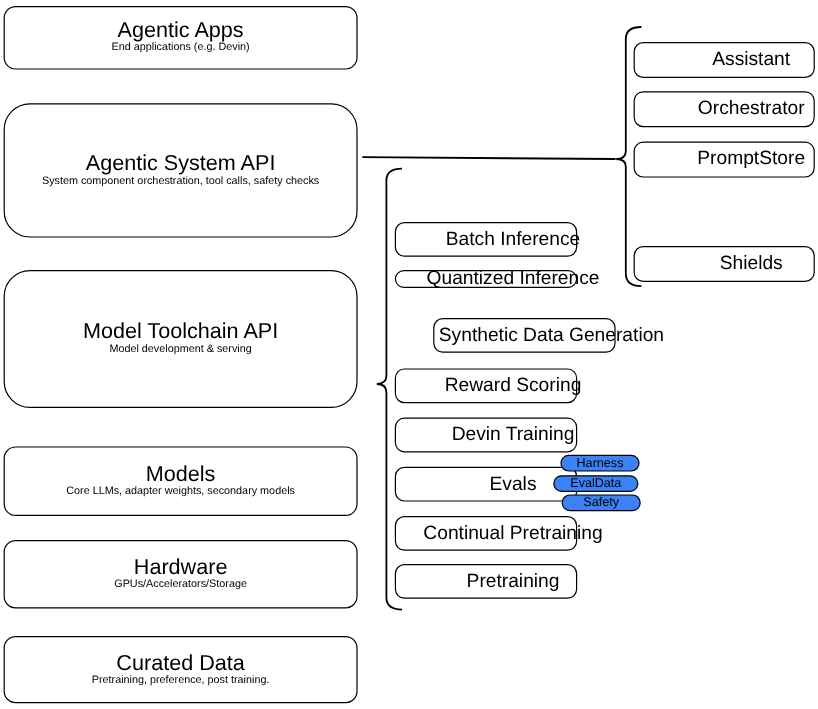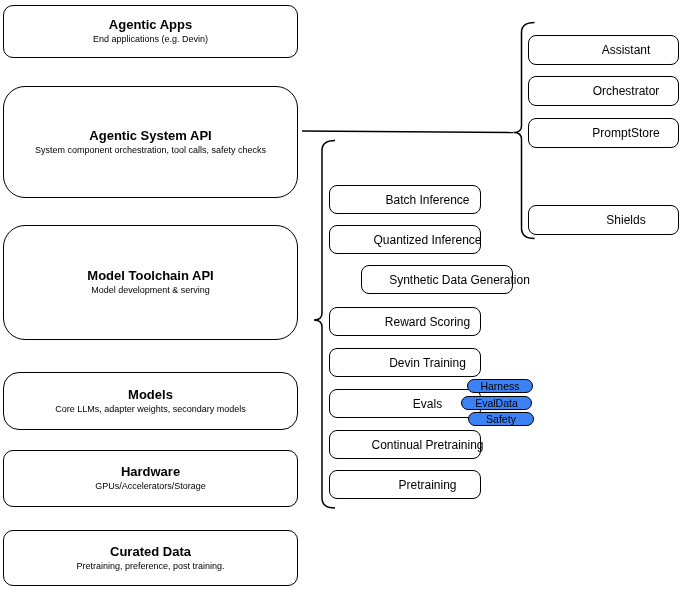--- a/index.html
+++ b/index.html
@@ -24,33 +24,32 @@
     background: #ffffff;
     display: flex;
     flex-direction: column;
     align-items: center;
     justify-content: center;
     text-align: center;
   }
   .lbox { border-radius: 10px; }
   .lbox.big { border-radius: 22px; }
   .lbox .title {
-    font-size: 13px;
+    font-size: 18px;
     line-height: 16px;
     white-space: nowrap;
-    font-weight: bold;
   }
   .lbox .subtitle {
     font-size: 9px;
     line-height: 13px;
     white-space: nowrap;
   }
   .mbox, .rbox {
     border-radius: 8px;
-    font-size: 12px;
+    font-size: 16px;
     line-height: 14px;
     padding-left: 45px;
   }
   .tag {
     position: absolute;
     box-sizing: border-box;
     border: 1.5px solid #000000;
     background: #3b82f6;
     border-radius: 8px;
     display: flex;
@@ -91,39 +90,39 @@
   <div class="node lbox big" style="left:3px; top:86px; width:295px; height:112px;align-items:center;">
     <div class="title label">Agentic System API</div>
     <div class="subtitle label">System component orchestration, tool calls, safety checks</div>
   </div>
 
   <div class="node lbox big" style="left:3px; top:225px; width:295px; height:115px;">
     <div class="title label">Model Toolchain API</div>
     <div class="subtitle label">Model development &amp; serving</div>
   </div>
 
-  <div class="node lbox" style="left:3px; top:372px; width:295px; height:58px;border-radius:16px;">
+  <div class="node lbox" style="left:3px; top:372px; width:295px; height:58px;">
     <div class="title label">Models</div>
     <div class="subtitle label">Core LLMs, adapter weights, secondary models</div>
   </div>
 
   <div class="node lbox" style="left:3px; top:450px; width:295px; height:57px;">
     <div class="title label">Hardware</div>
     <div class="subtitle label">GPUs/Accelerators/Storage</div>
   </div>
 
   <div class="node lbox" style="left:3px; top:530px; width:295px; height:56px;">
     <div class="title label">Curated Data</div>
     <div class="subtitle label">Pretraining, preference, post training.</div>
   </div>
 
   <div class="node mbox" style="left:329px; top:185px; width:152px; height:29px;">
     <span class="label">Batch Inference</span>
   </div>
-  <div class="node mbox" style="left:329px; top:225px; width:152px; height:29px;">
+  <div class="node mbox" style="left:329px; top:225px; width:152px; height:15px;">
     <span class="label">Quantized Inference</span>
   </div>
   <div class="node mbox" style="left:329px; top:265px; width:152px; height:29px;margin-left:32px;">
     <span class="label">Synthetic Data Generation</span>
   </div>
   <div class="node mbox" style="left:329px; top:307px; width:152px; height:29px;">
     <span class="label">Reward Scoring</span>
   </div>
   <div class="node mbox" style="left:329px; top:348px; width:152px; height:29px;">
     <span class="label">Devin Training</span>

